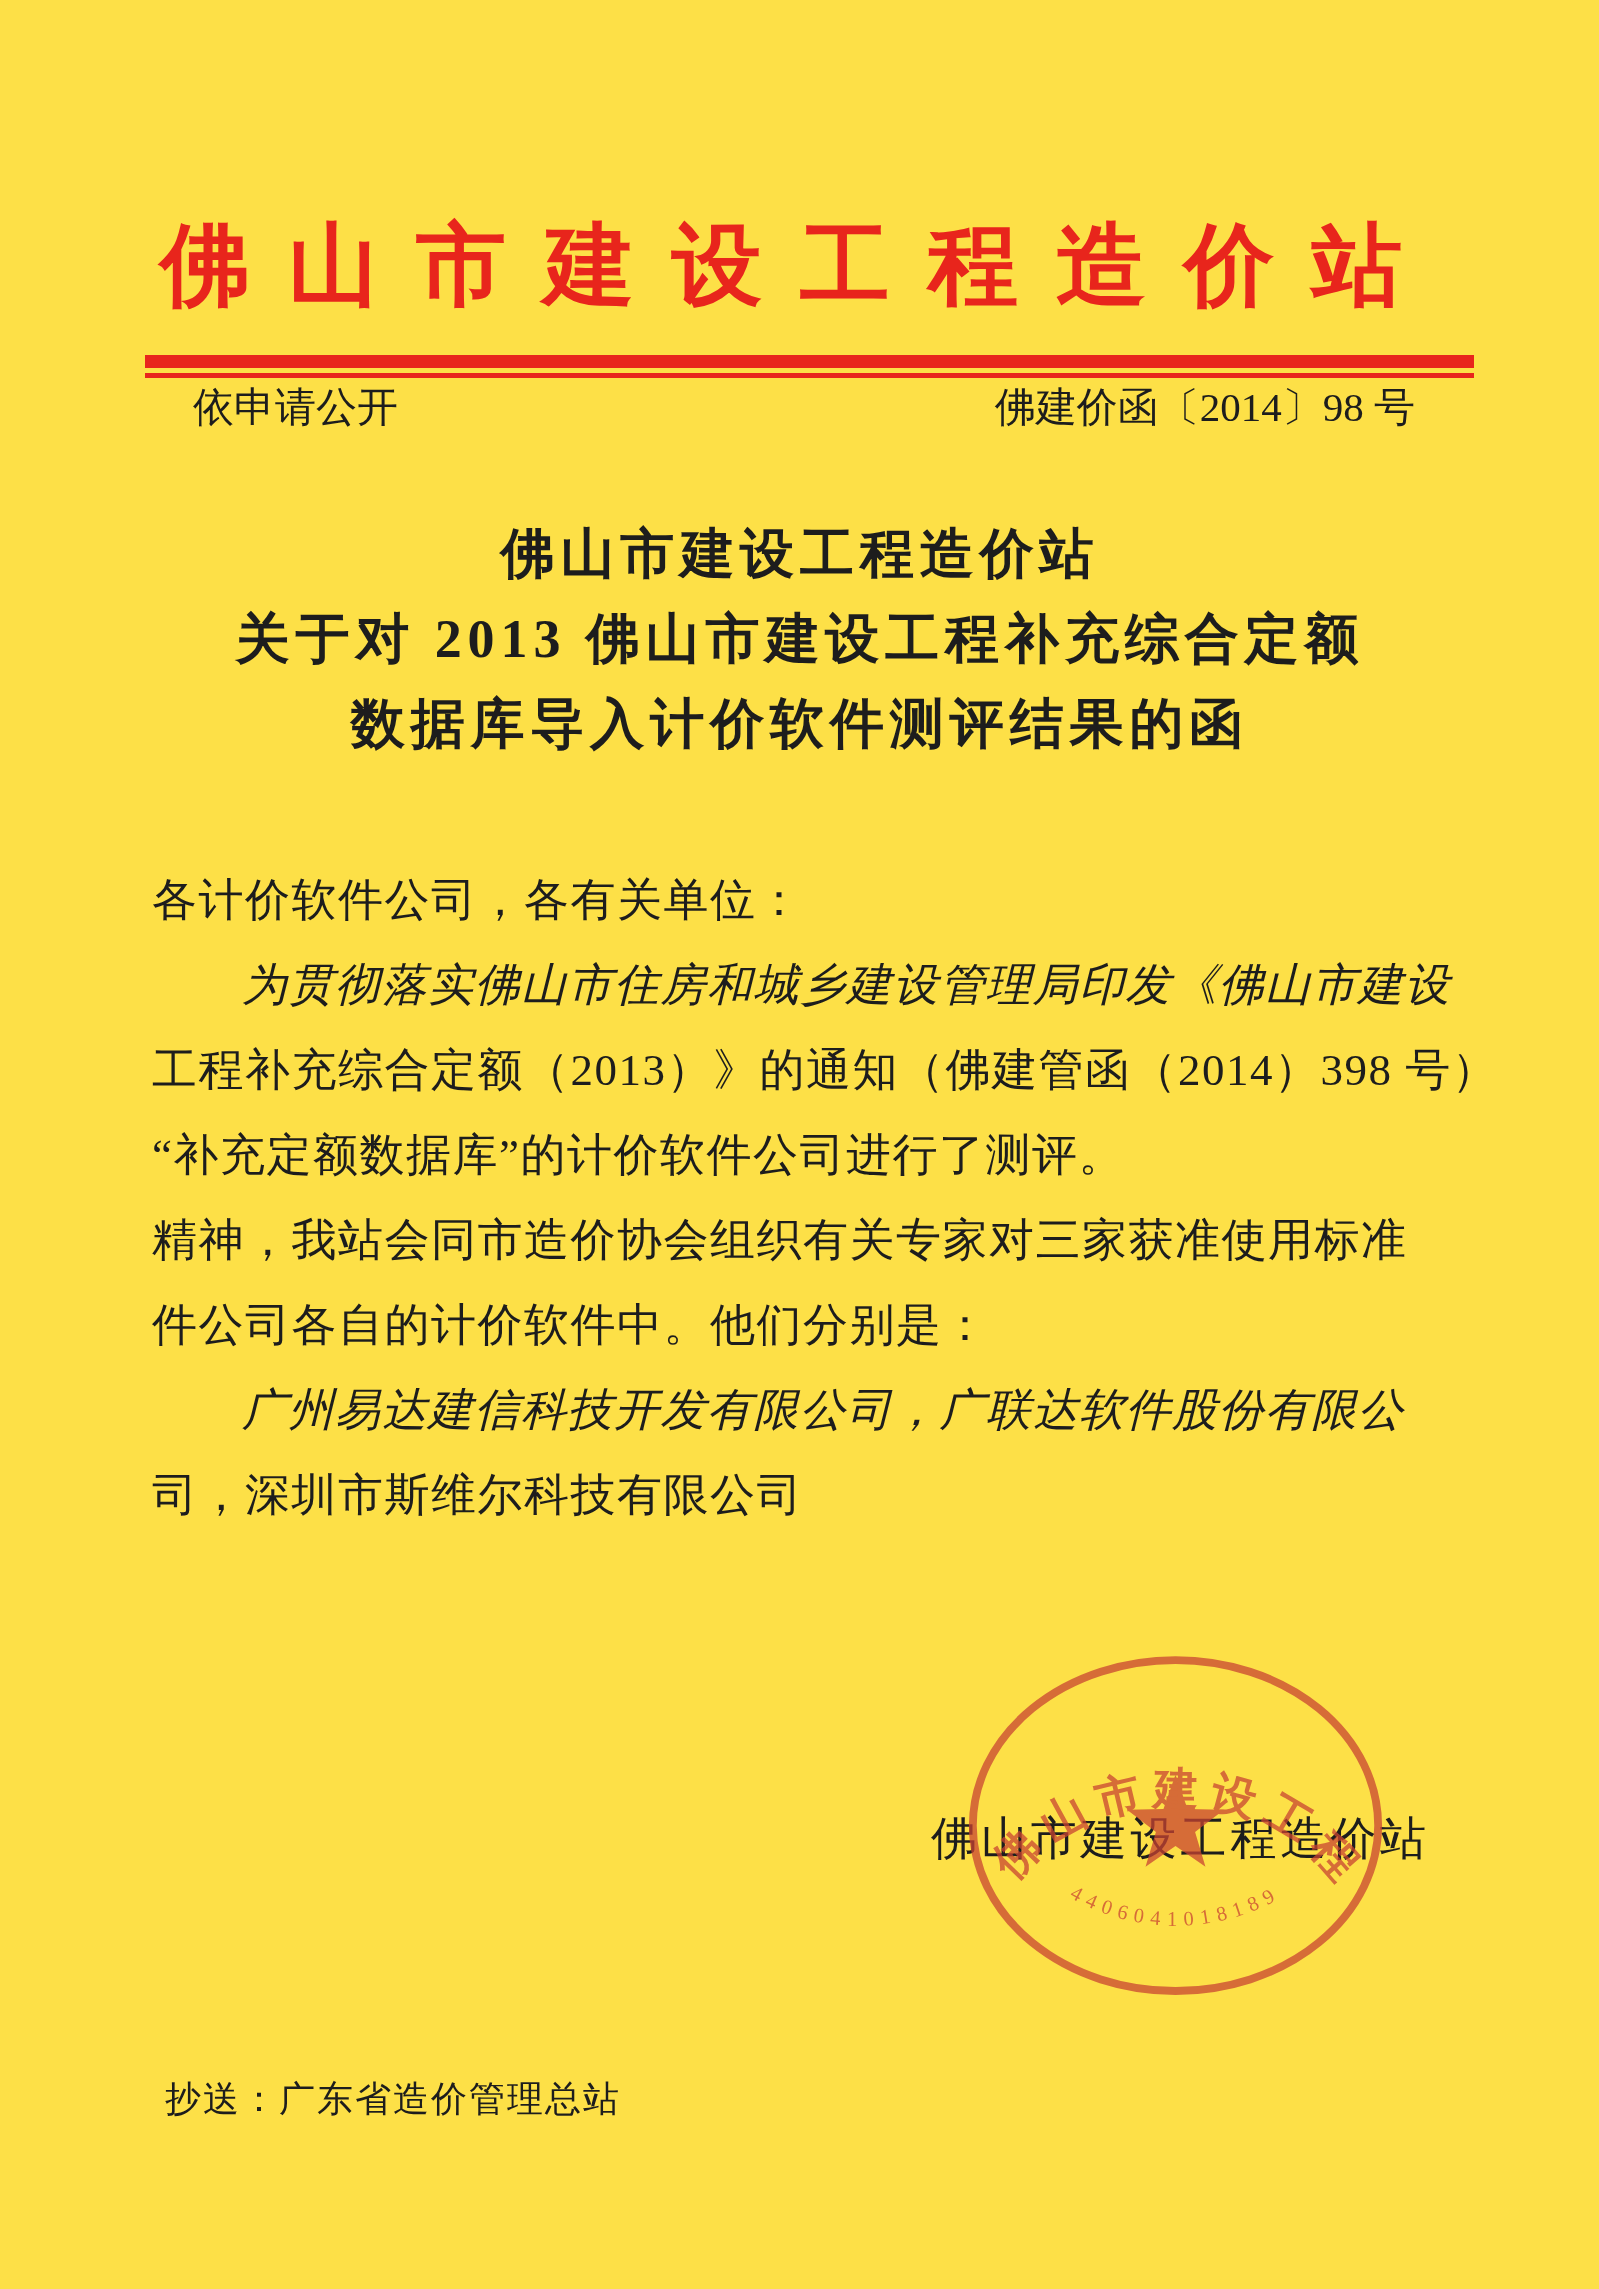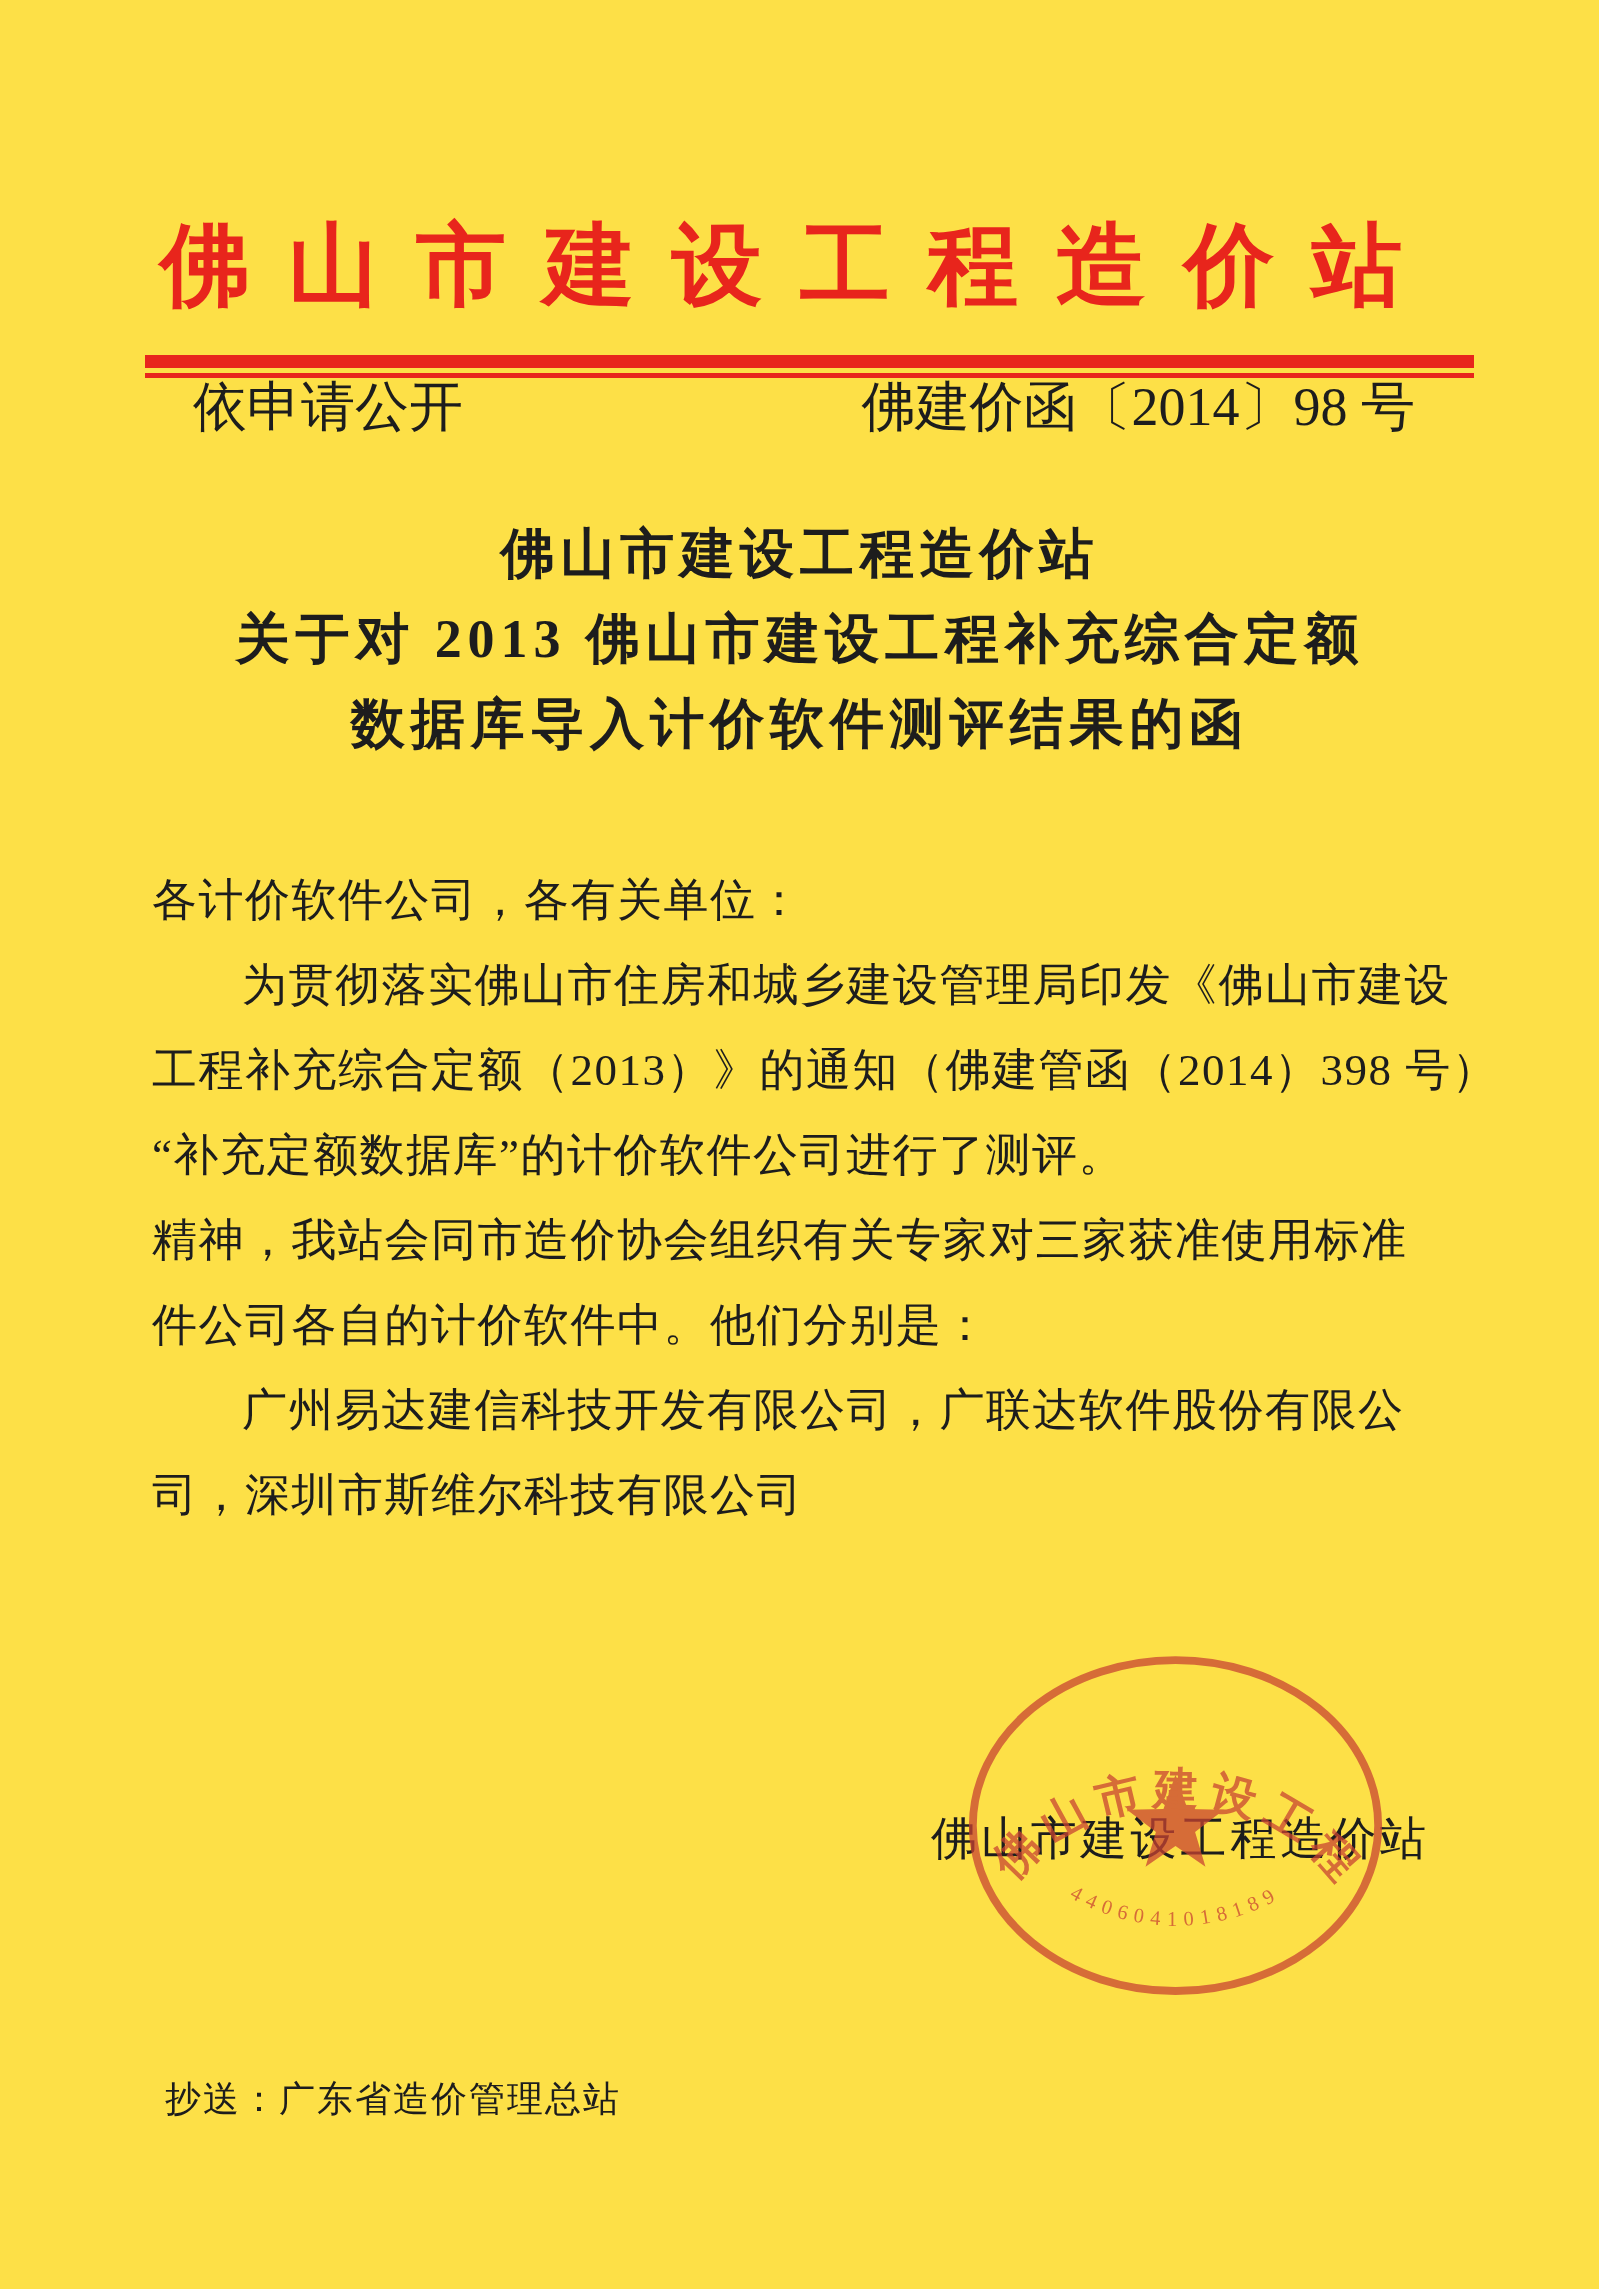--- a/index.html
+++ b/index.html
@@ -22,36 +22,36 @@
     white-space:nowrap;
   }
   .rule{position:absolute;left:145px;width:1329px;background:#e8251c;}
   .rule-thick{top:355px;height:12.7px;}
   .rule-thin{top:373px;height:4.9px;}
   
   .meta-row{
     position:absolute;left:0;top:382px;width:1566px;
     display:flex;justify-content:space-between;
     padding:0 151px 0 193px;box-sizing:border-box;
-    font-size:54px;line-height:51px;
+    font-size:41px;line-height:51px;
   }
   
   .doc-title{
     position:absolute;left:0;top:512px;width:1600px;
     text-align:center;font-weight:bold;
     font-size:54px;line-height:85px;letter-spacing:5.9px;
     white-space:nowrap;
   }
   
   .body-text{
     position:absolute;left:152px;top:858px;width:1294px;
     font-size:45px;line-height:85px;letter-spacing:1.5px;
     white-space:nowrap;
   }
-  .body-text .indent{text-indent:90px;}
+  .body-text .indent{text-indent:90px;font-style:italic;}
   
   .sig-org{
     position:absolute;left:931px;top:1811px;
     font-size:46px;line-height:1.2;letter-spacing:3.9px;white-space:nowrap;
   }
   .sig-date{
     position:absolute;left:975px;top:1900px;
     font-size:45px;line-height:1.2;letter-spacing:2px;white-space:nowrap;
   }
   

